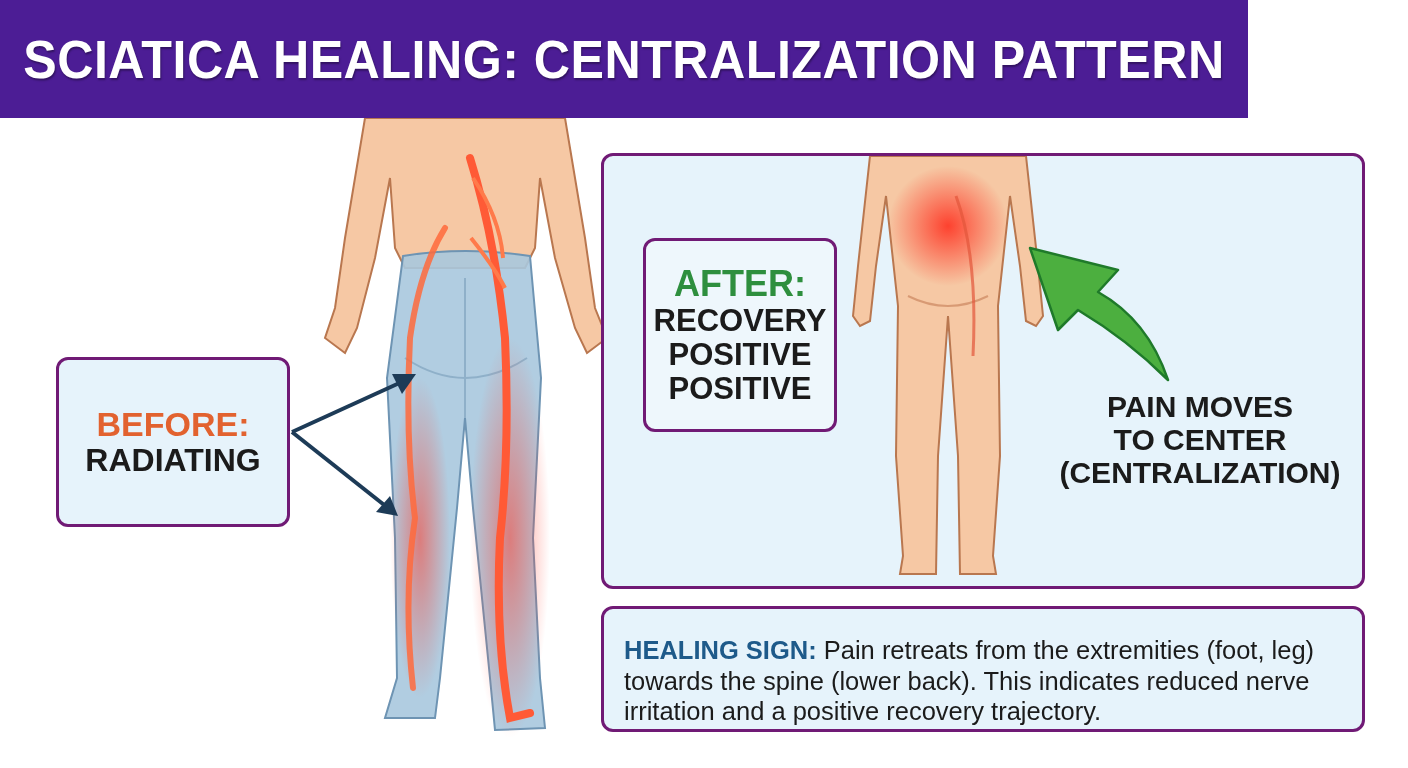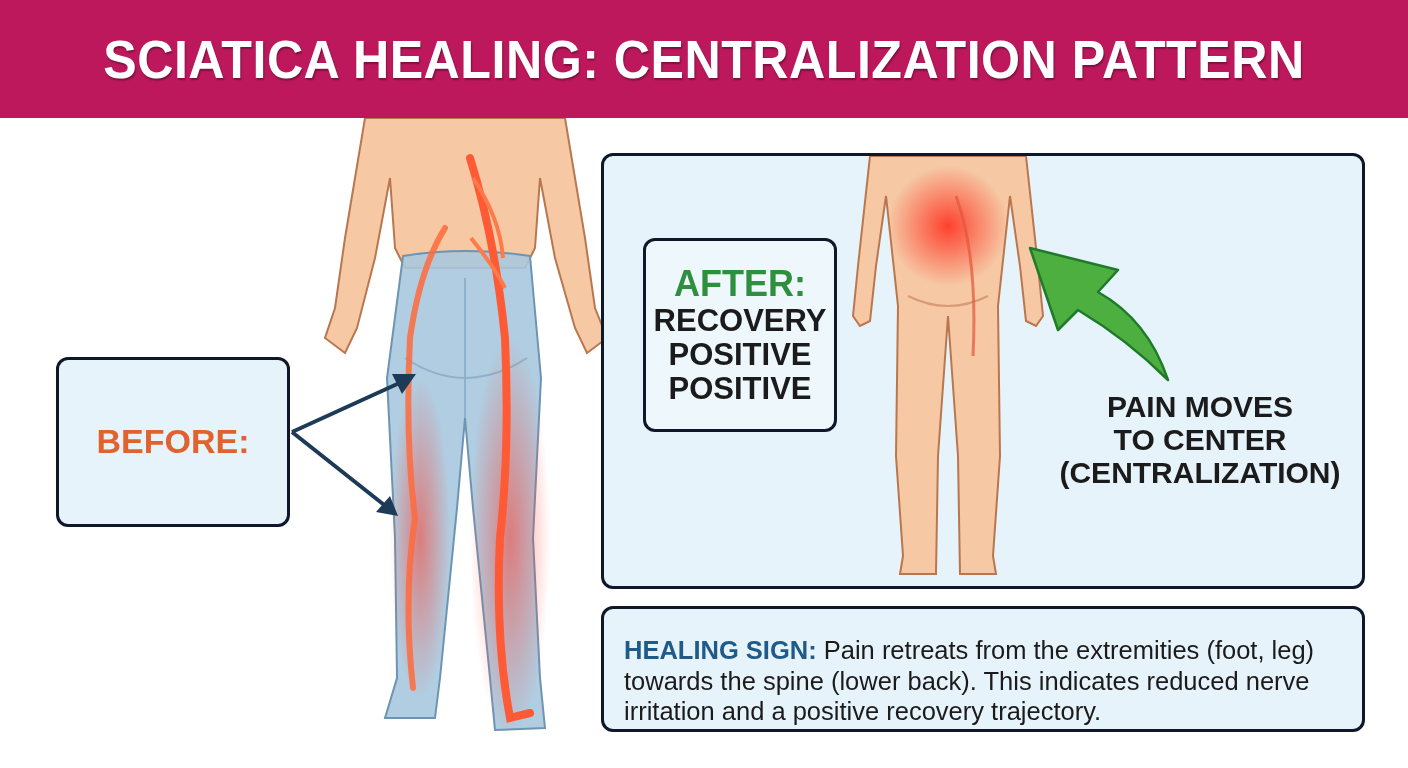--- a/index.html
+++ b/index.html
@@ -1,19 +1,19 @@
 <!DOCTYPE html>
 <html><head>
 <meta charset="utf-8">
 <style>
   html, body { margin:0; padding:0; }
   body { width:1408px; height:768px; position:relative; overflow:hidden; background:#ffffff; font-family:"Liberation Sans", sans-serif; }
-  .header { position:absolute; left:0; top:0; width:1408px; height:118px; background:#be185d; display:flex; align-items:center; justify-content:center; }
+  .header { position:absolute; left:0; top:0; width:1248px; height:118px; background:#4c1d95; display:flex; align-items:center; justify-content:center; }
   .header h1 { margin:0; color:#ffffff; font-size:54px; font-weight:bold; letter-spacing:0.5px; transform:scaleX(0.93); text-shadow:1px 2px 2px rgba(0,0,0,0.35); white-space:nowrap; }
-  .box { position:absolute; background:#e6f3fb; border:3px solid #0f172a; border-radius:12px; box-sizing:border-box; }
+  .box { position:absolute; background:#e6f3fb; border:3px solid #701a75; border-radius:12px; box-sizing:border-box; }
   .lbl { text-align:center; font-weight:bold; color:#1b1b1b; line-height:1.1; }
   .before { left:56px; top:357px; width:234px; height:170px; display:flex; flex-direction:column; justify-content:center; }
   .before .tag { color:#e2622f; font-size:34px; }
   .before .txt { font-size:32px; }
   .after-panel { left:601px; top:153px; width:764px; height:436px; }
   .after { left:643px; top:238px; width:194px; height:194px; display:flex; flex-direction:column; justify-content:center; background:#eef7fc; }
   .after .tag { color:#2e8f3e; font-size:36px; }
   .after .txt { font-size:31px; }
   .moves { position:absolute; left:1050px; top:390px; width:300px; font-size:30px; line-height:1.18; }
   .sign { left:601px; top:606px; width:764px; height:126px; padding:26px 20px; font-size:25.5px; line-height:1.2; color:#1b1b1b; }
@@ -51,20 +51,21 @@
 
 <svg width="140" height="190" viewBox="0 0 140 190" style="left:288px;top:362px;">
   <path d="M4 70 L118 18" stroke="#1d3b57" stroke-width="4"></path>
   <polygon points="128,12 104,12 114,32" fill="#1d3b57"></polygon>
   <path d="M4 70 L100 146" stroke="#1d3b57" stroke-width="4"></path>
   <polygon points="110,154 88,150 102,134" fill="#1d3b57"></polygon>
 </svg>
 
 <div class="box before">
   <div class="lbl tag">BEFORE:</div>
+  <div class="lbl txt">RADIATING</div>
 </div>
 
 <div class="box after-panel"></div>
 
 <svg width="200" height="430" viewBox="0 0 200 430" style="left:848px;top:156px;">
   <defs>
     <radialGradient id="glowC" cx="50%" cy="50%" r="50%">
       <stop offset="0%" stop-color="#ff2a1a" stop-opacity="0.85"></stop>
       <stop offset="100%" stop-color="#ff2a1a" stop-opacity="0"></stop>
     </radialGradient>

